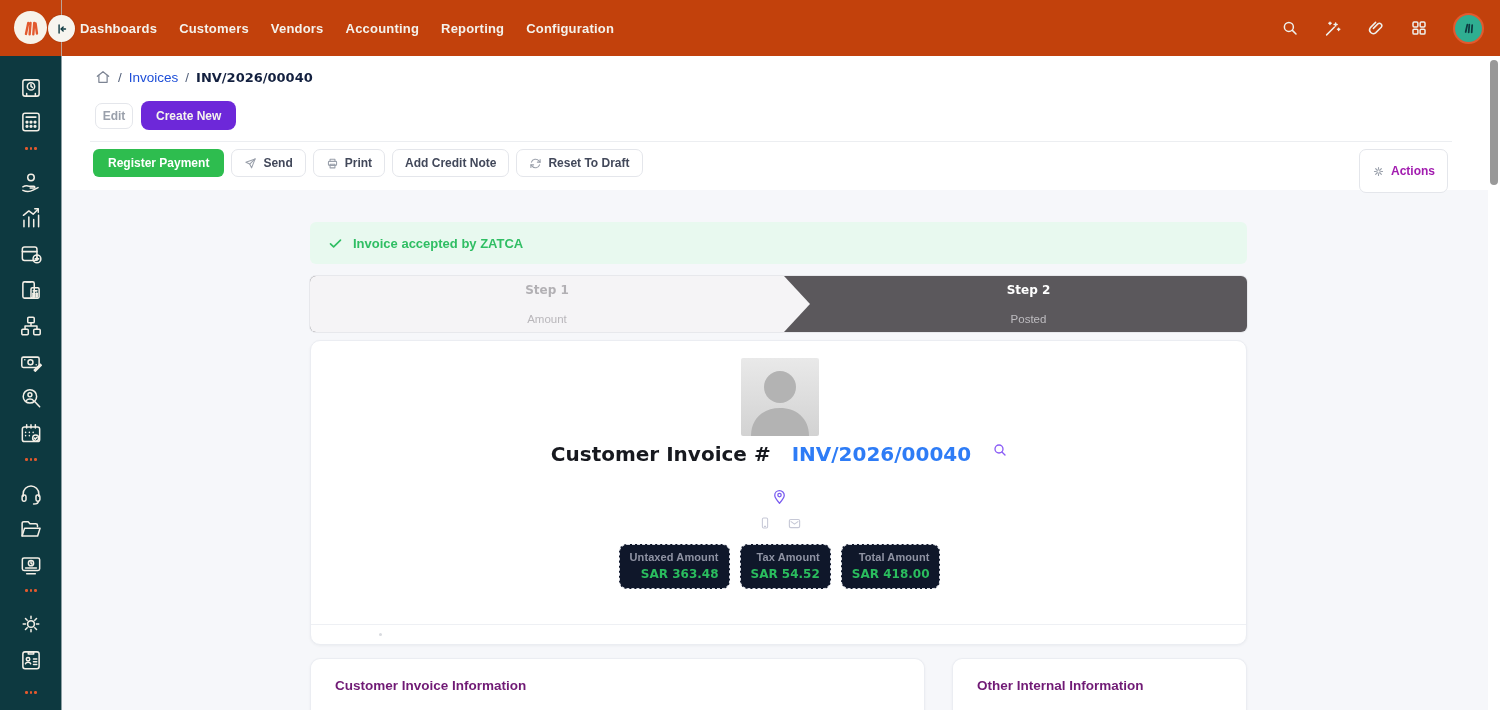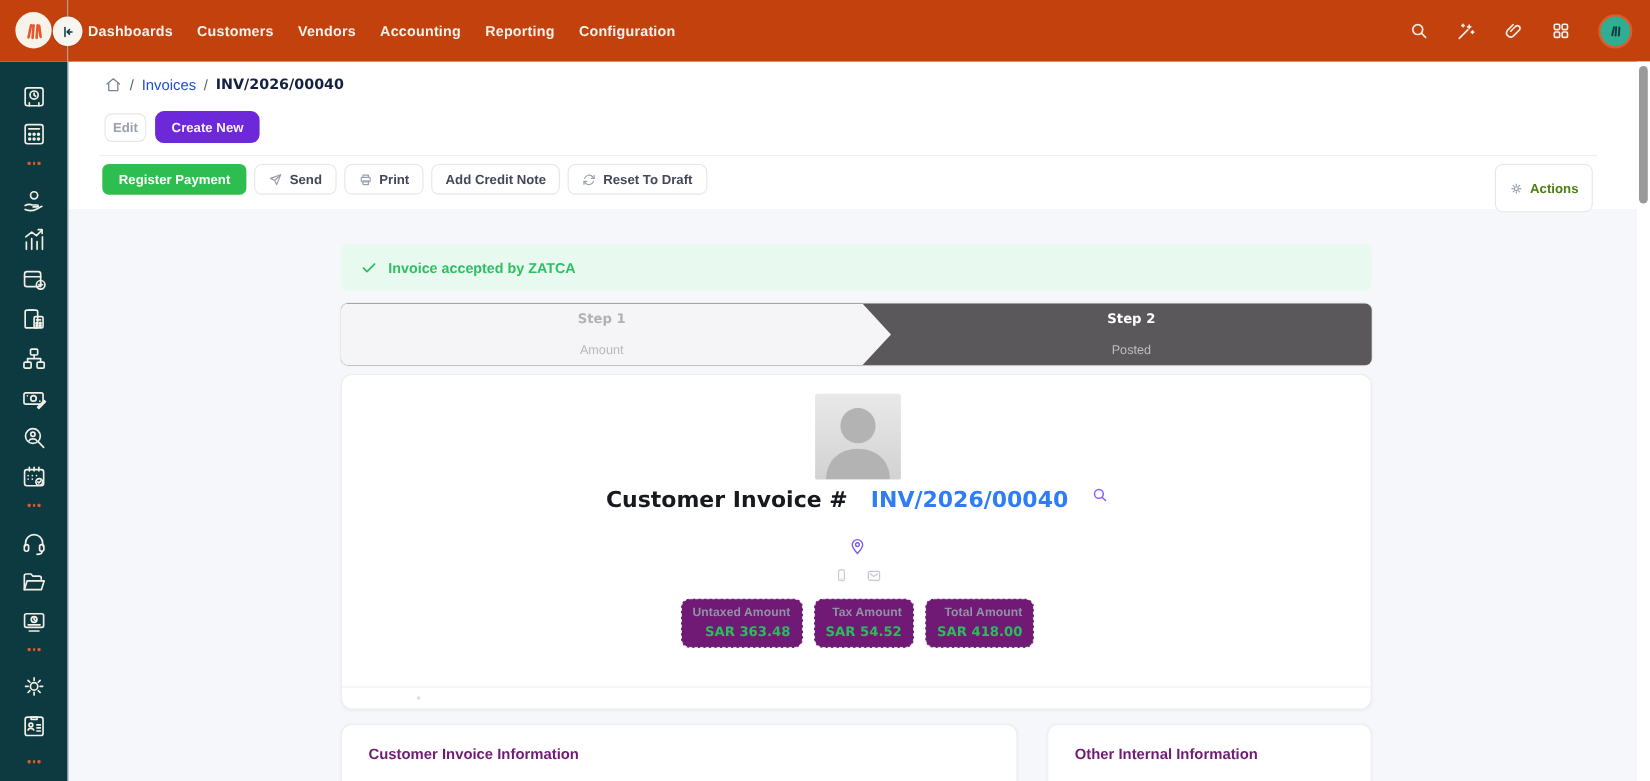--- a/index.html
+++ b/index.html
@@ -32,21 +32,21 @@
   .bc-link { color:#1d4ed8; cursor:pointer; }
   .bc-current { color:#13203f; font-weight:700; font-family:"DejaVu Sans","Liberation Sans",sans-serif; font-size:13px; }
   .btn { display:inline-flex; align-items:center; justify-content:center; gap:6px; border-radius:7px; font-size:12px; font-weight:700; cursor:pointer; white-space:nowrap; }
   .btn-light { background:#fff; border:1px solid #e4e6eb; color:#42485a; }
   .edit-btn { position:absolute; left:33px; top:47px; width:38px; height:26px; color:#9aa0ab; font-weight:600; }
   .create-btn { position:absolute; left:79px; top:45px; height:29px; padding:0 15px; background:#6d28d9; color:#f6f4ee; border-radius:8px; }
   .band-divider { position:absolute; left:28px; right:36px; top:85px; height:1px; background:#eceef1; }
   .action-row { position:absolute; left:31px; top:93px; display:flex; gap:7px; align-items:center; }
   .register-btn { height:28px; padding:0 15px; background:#2ebd4f; color:#fff; border-radius:6px; }
   .action-btn { height:28px; padding:0 12px; }
-  .actions-btn { position:absolute; right:40px; top:93px; height:44px; padding:16px 12px; color:#4d7c0f; }
+  .actions-btn { position:absolute; right:40px; top:93px; height:44px; padding:16px 12px; color:#a21caf; }
   .btn .b-icon { display:flex; align-items:center; }
 
   
   .content { position:absolute; left:310px; top:190px; width:937px; }
   .alert { position:absolute; left:0; top:32px; width:937px; height:42px; background:#e8f9ef; border-radius:6px; display:flex; align-items:center; gap:10px; padding-left:18px; }
   .alert-text { color:#2fbe63; font-size:13px; font-weight:700; }
 
   .steps { position:absolute; left:0; top:86px; width:937px; height:56px; border-radius:6px; overflow:hidden; background:#5b585c; box-shadow:0 0 0 1px #e7e8ec; }
   .step-light { position:absolute; left:0; top:0; height:56px; width:500px; background:#f5f4f6; clip-path:polygon(0 0, calc(100% - 26px) 0, 100% 50%, calc(100% - 26px) 100%, 0 100%); }
   .step-text { position:absolute; top:0; height:56px; display:flex; flex-direction:column; align-items:center; justify-content:center; gap:16px; }
@@ -58,21 +58,21 @@
   .step-dark-title { color:#ffffff; } .step-dark-sub { color:#bebcc0; }
 
   .main-card { position:absolute; left:0; top:150px; width:937px; height:305px; background:#fff; border:1px solid #ebedf2; border-radius:10px; box-shadow:0 1px 3px rgba(25,35,60,.05); }
   .avatar-ph { position:absolute; left:430px; top:17px; width:78px; height:78px; background:linear-gradient(#e9e9e9,#d2d2d2); border-radius:2px; overflow:hidden; }
   .title-row { position:absolute; left:0; top:101px; width:937px; display:flex; align-items:flex-start; justify-content:center; gap:21px; }
   .title-prefix { font-family:"DejaVu Sans","Liberation Sans",sans-serif; font-size:20px; font-weight:700; color:#17191f; }
   .title-number { font-family:"DejaVu Sans","Liberation Sans",sans-serif; font-size:20px; font-weight:700; color:#2e7cf6; cursor:pointer; }
   .pin-row { position:absolute; left:0; top:147px; width:937px; display:flex; justify-content:center; }
   .contact-row { position:absolute; left:0; top:175px; width:937px; display:flex; justify-content:center; gap:15px; }
   .amount-row { position:absolute; left:0; top:203px; width:937px; display:flex; justify-content:center; gap:10px; }
-  .amount-box { border:1.5px dashed #dadce4; border-radius:8px; padding:6px 10px 7px; min-width:90px; text-align:right; background:#701a75; }
+  .amount-box { border:1.5px dashed #dadce4; border-radius:8px; padding:6px 10px 7px; min-width:90px; text-align:right; background:#0f172a; }
   .amount-label { font-size:11px; font-weight:700; color:#8f93a3; letter-spacing:.1px; }
   .amount-value { font-size:12px; font-weight:700; color:#2abd5e; margin-top:4px; font-family:"DejaVu Sans","Liberation Sans",sans-serif; }
   .card-foot-divider { position:absolute; left:0; top:283px; width:100%; height:1px; background:#eef0f4; }
   .foot-dot { position:absolute; left:68px; top:292px; width:3px; height:3px; border-radius:50%; background:#d8dadf; }
 
   .panel { position:absolute; background:#fff; border:1px solid #ebedf2; border-radius:10px 10px 0 0; border-bottom:none; top:468px; height:52px; box-shadow:0 1px 3px rgba(25,35,60,.05); }
   .panel-left { left:0; width:615px; }
   .panel-right { left:642px; width:295px; }
   .panel-title { position:absolute; left:24px; top:19px; font-family:Liberation Sans, sans-serif; font-size:13.5px; font-weight:700; color:#701a75; white-space:nowrap; }
 

